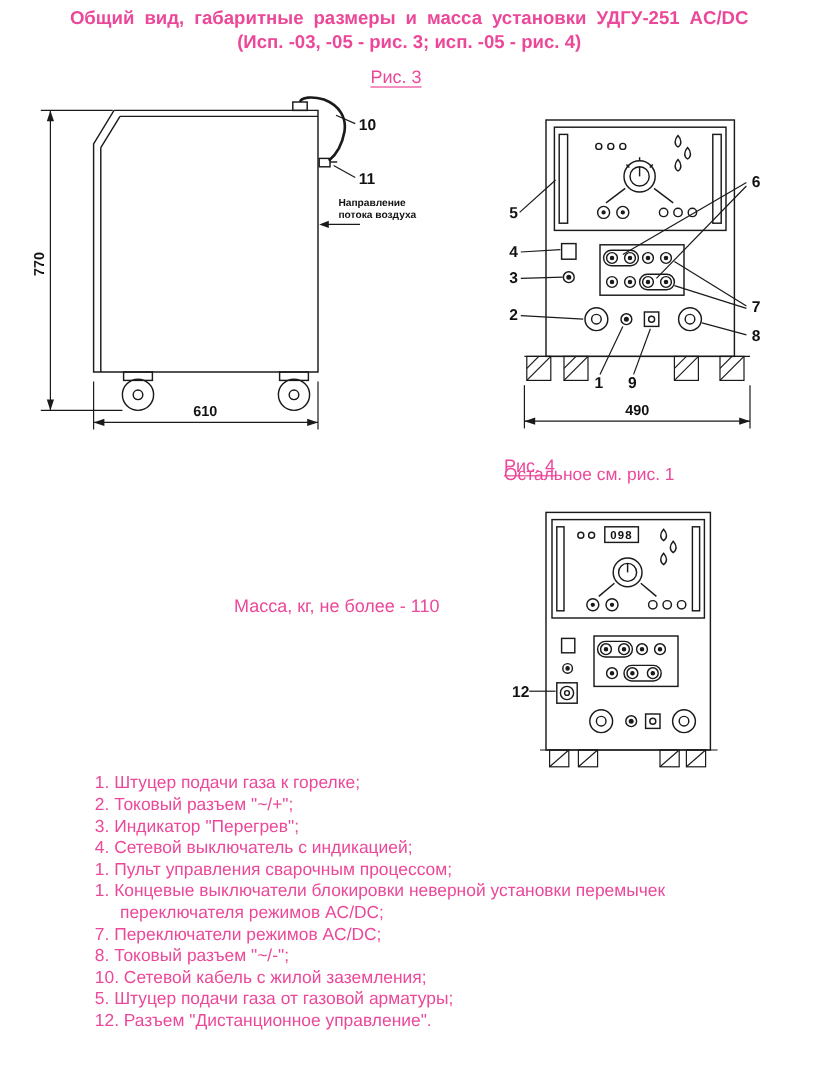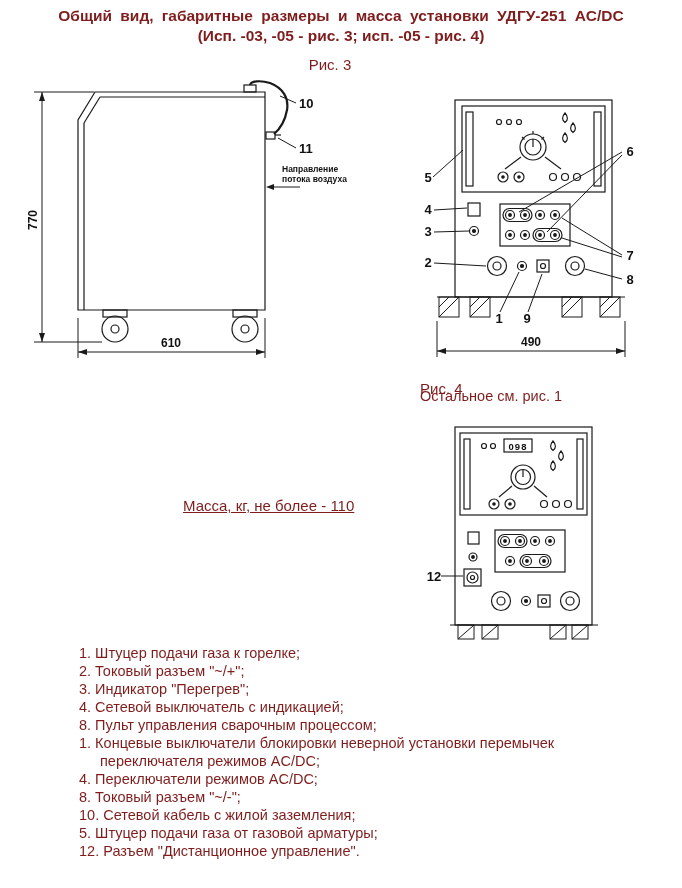--- a/index.html
+++ b/index.html
@@ -1,26 +1,26 @@
 <!DOCTYPE html>
 <html><head>
 <meta charset="utf-8">
 <style>
   * { margin:0; padding:0; box-sizing:border-box; }
   html,body { background:#fff; }
   .page {
     position:relative; width:682px; height:888px; background:#ffffff;
-    font-family:"Liberation Sans", sans-serif; color:#7f1d1d; overflow:hidden;padding-left:38px;
+    font-family:"Liberation Sans", sans-serif; color:#ec4899; overflow:hidden;padding-left:38px;
   }
   .abs { position:absolute; }
   .title { left:0; top:6px; width:682px; text-align:center;
            font-size:15.5px; font-weight:600; line-height:20px; }
   .title-line1 { word-spacing:4px; }
   .fig-caption { font-size:15px; }
-  .fig-caption .cap { text-underline-offset:3px;margin-top:11px; }
+  .fig-caption .cap { text-decoration:underline; text-underline-offset:3px;margin-top:11px; }
   .fig4-note { font-size:14.5px; }
   .mass-note { font-size:15px; }
   .parts { left:63px; top:644px; width:565px; font-size:14.5px; line-height:18px;margin-left:16px; }
   .part-item { padding-left:21px; text-indent:-21px; }
   svg text { fill:#111; stroke:none; font-family:"Liberation Sans", sans-serif; }
   svg .callout { font-size:13px; font-weight:bold; }
   svg .dim { font-size:12px; font-weight:bold; }
   svg .small-label { font-size:8.5px; font-weight:bold; }
   svg .display { font-size:9.5px; font-weight:bold; letter-spacing:1px; }
 </style>
@@ -300,29 +300,29 @@
           <line x1="130" y1="219" x2="146" y2="205"></line>
         <rect x="152" y="205" width="16" height="14"></rect>
           <line x1="152" y1="219" x2="168" y2="205"></line>
       </g>
       <line x1="21" y1="156" x2="43" y2="156" stroke-width="1"></line>
     </g>
     <text class="display" x="98" y="29.5" text-anchor="middle">098</text>
     <text class="callout" x="14" y="161" text-anchor="middle">12</text>
   </svg>
 
-  <div class="abs mass-note" style="left:183px; top:497px;text-decoration:underline;">Масса, кг, не более - 110</div>
+  <div class="abs mass-note" style="left:195px; top:497px;">Масса, кг, не более - 110</div>
 
   <div class="abs parts">
     <div class="part-item">1. Штуцер подачи газа к горелке;</div>
     <div class="part-item">2. Токовый разъем "~/+";</div>
     <div class="part-item">3. Индикатор "Перегрев";</div>
     <div class="part-item">4. Сетевой выключатель с индикацией;</div>
-    <div class="part-item">8. Пульт управления сварочным процессом;</div>
+    <div class="part-item">1. Пульт управления сварочным процессом;</div>
     <div class="part-item">1. Концевые выключатели блокировки неверной установки перемычек переключателя режимов AC/DC;</div>
-    <div class="part-item">4. Переключатели режимов AC/DC;</div>
+    <div class="part-item">7. Переключатели режимов AC/DC;</div>
     <div class="part-item">8. Токовый разъем "~/-";</div>
     <div class="part-item">10. Сетевой кабель с жилой заземления;</div>
     <div class="part-item">5. Штуцер подачи газа от газовой арматуры;</div>
     <div class="part-item">12. Разъем "Дистанционное управление".</div>
   </div>
 
 </div>
 
 </body></html>

